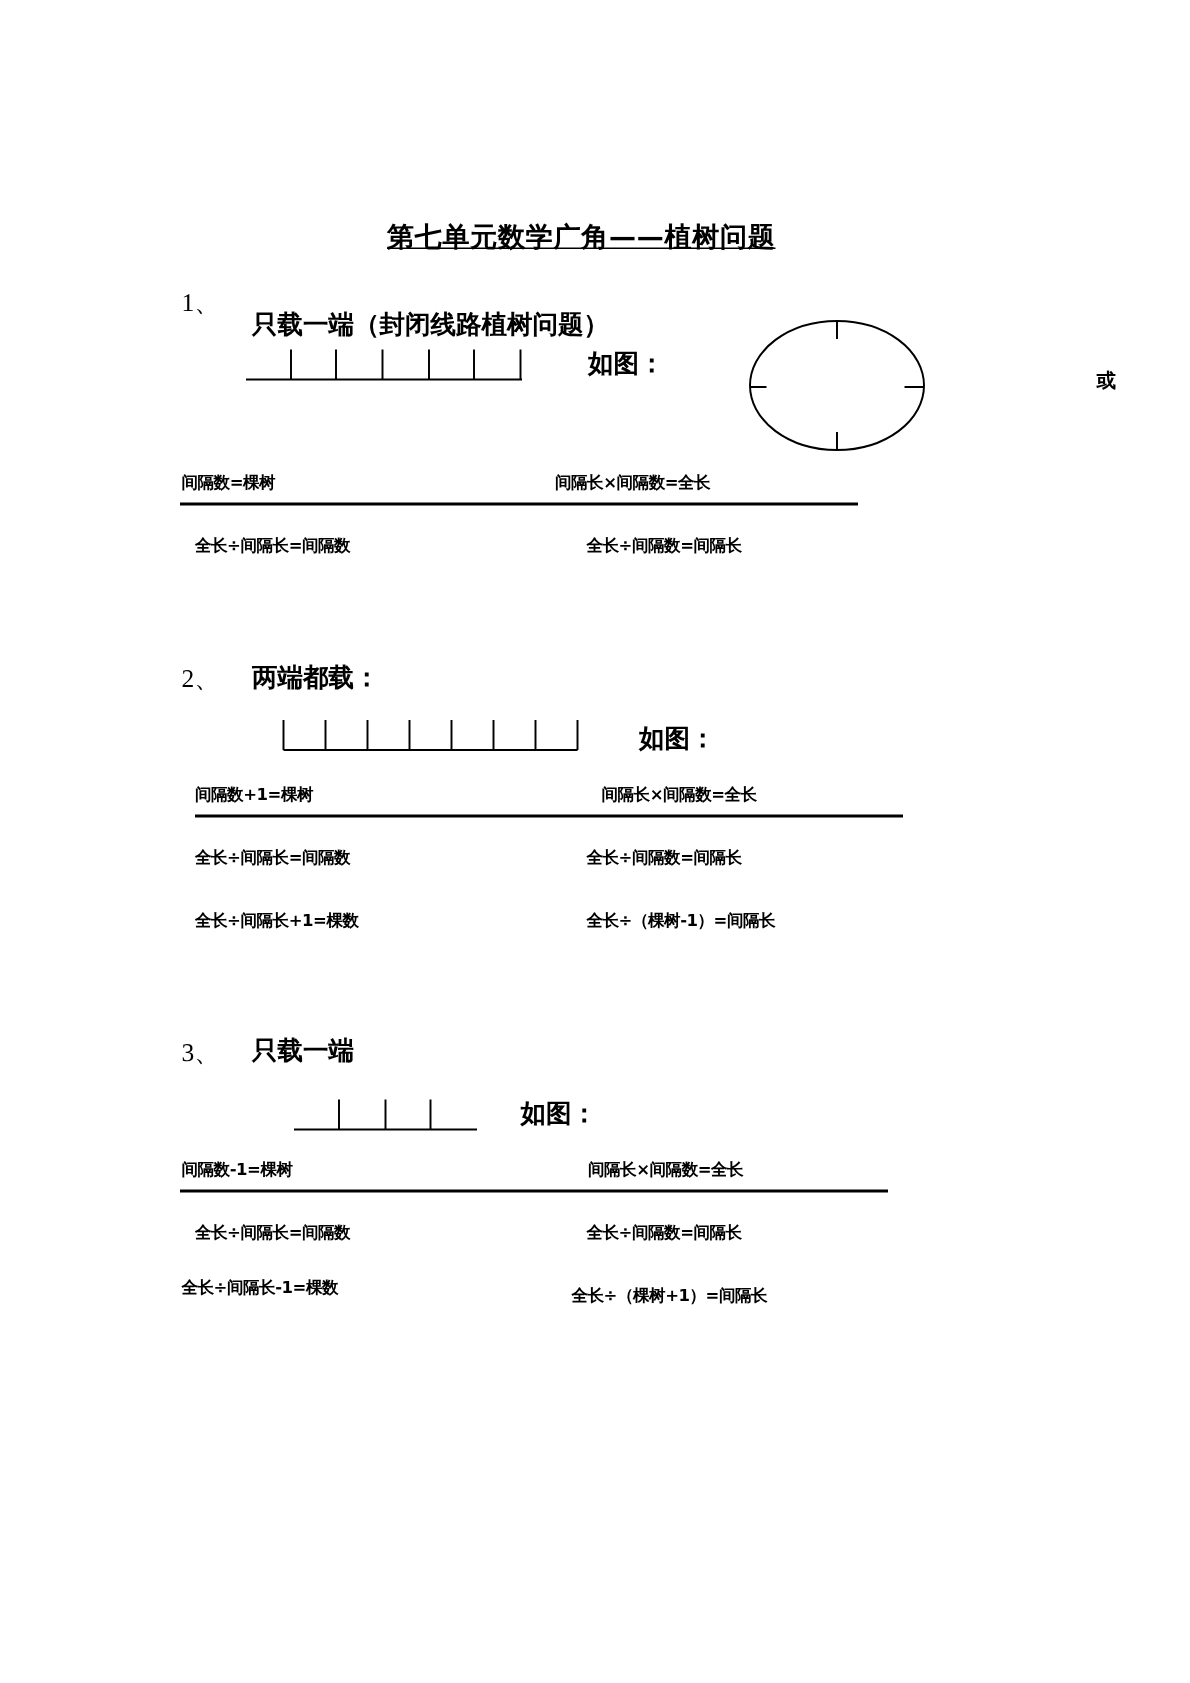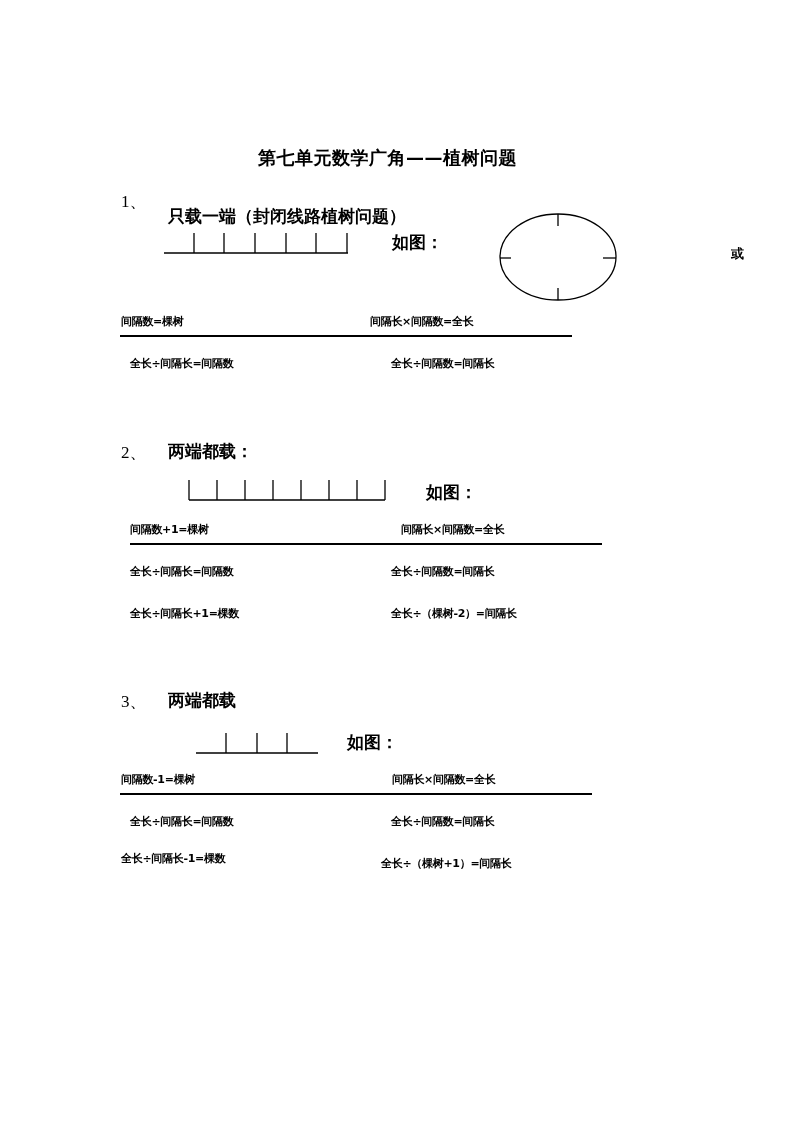--- a/index.html
+++ b/index.html
@@ -1,19 +1,19 @@
 <!DOCTYPE html>
 <html><head>
 <meta charset="utf-8">
 <style>
   html, body { margin:0; padding:0; background:#ffffff; }
   body { width:793px; height:1122px; position:relative; overflow:hidden;
          font-family:"DejaVu Sans","Liberation Sans",sans-serif; color:#000; }
   .abs { position:absolute; white-space:nowrap; }
-  .title { font-size:18px; font-weight:bold; letter-spacing:0.5px; }
+  .title { font-size:18px; font-weight:bold; letter-spacing:0.5px;text-decoration:underline; }
   .num { font-family:"Liberation Serif","DejaVu Serif",serif; font-size:17px; }
   .heading { font-size:17px; font-weight:bold; }
   .formula { font-size:11px; font-weight:bold; letter-spacing:-0.3px; }
   .small { font-size:13px; font-weight:bold; }
   .rule { position:absolute; height:2px; background:#000; }
   svg { position:absolute; overflow:visible; }
 </style>
 </head>
 <body>
 
@@ -63,24 +63,24 @@
   <line x1="197" y1="1" x2="197" y2="21" stroke="#000" stroke-width="1.3"></line>
 </svg>
 <div class="abs heading" style="left:426px;top:481px;">如图：</div>
 
 <div class="abs formula" style="left:130px;top:522px;">间隔数+1=棵树</div>
 <div class="abs formula" style="left:401px;top:522px;">间隔长×间隔数=全长</div>
 <div class="rule" style="left:130px;top:543px;width:472px;"></div>
 <div class="abs formula" style="left:130px;top:564px;">全长÷间隔长=间隔数</div>
 <div class="abs formula" style="left:391px;top:564px;">全长÷间隔数=间隔长</div>
 <div class="abs formula" style="left:130px;top:606px;text-align:center;">全长÷间隔长+1=棵数</div>
-<div class="abs formula" style="left:391px;top:606px;">全长÷（棵树-2）=间隔长</div>
+<div class="abs formula" style="left:391px;top:606px;">全长÷（棵树-1）=间隔长</div>
 
 <div class="abs num" style="left:121px;top:690px;">3、</div>
-<div class="abs heading" style="left:168px;top:689px;">两端都载</div>
+<div class="abs heading" style="left:168px;top:689px;">只载一端</div>
 
 <svg style="left:195px;top:732px;" width="125" height="24">
   <line x1="1" y1="21" x2="123" y2="21" stroke="#000" stroke-width="1.3"></line>
   <line x1="31" y1="1" x2="31" y2="21" stroke="#000" stroke-width="1.3"></line>
   <line x1="62" y1="1" x2="62" y2="21" stroke="#000" stroke-width="1.3"></line>
   <line x1="92" y1="1" x2="92" y2="21" stroke="#000" stroke-width="1.3"></line>
 </svg>
 <div class="abs heading" style="left:347px;top:731px;">如图：</div>
 
 <div class="abs formula" style="left:121px;top:772px;">间隔数-1=棵树</div>

